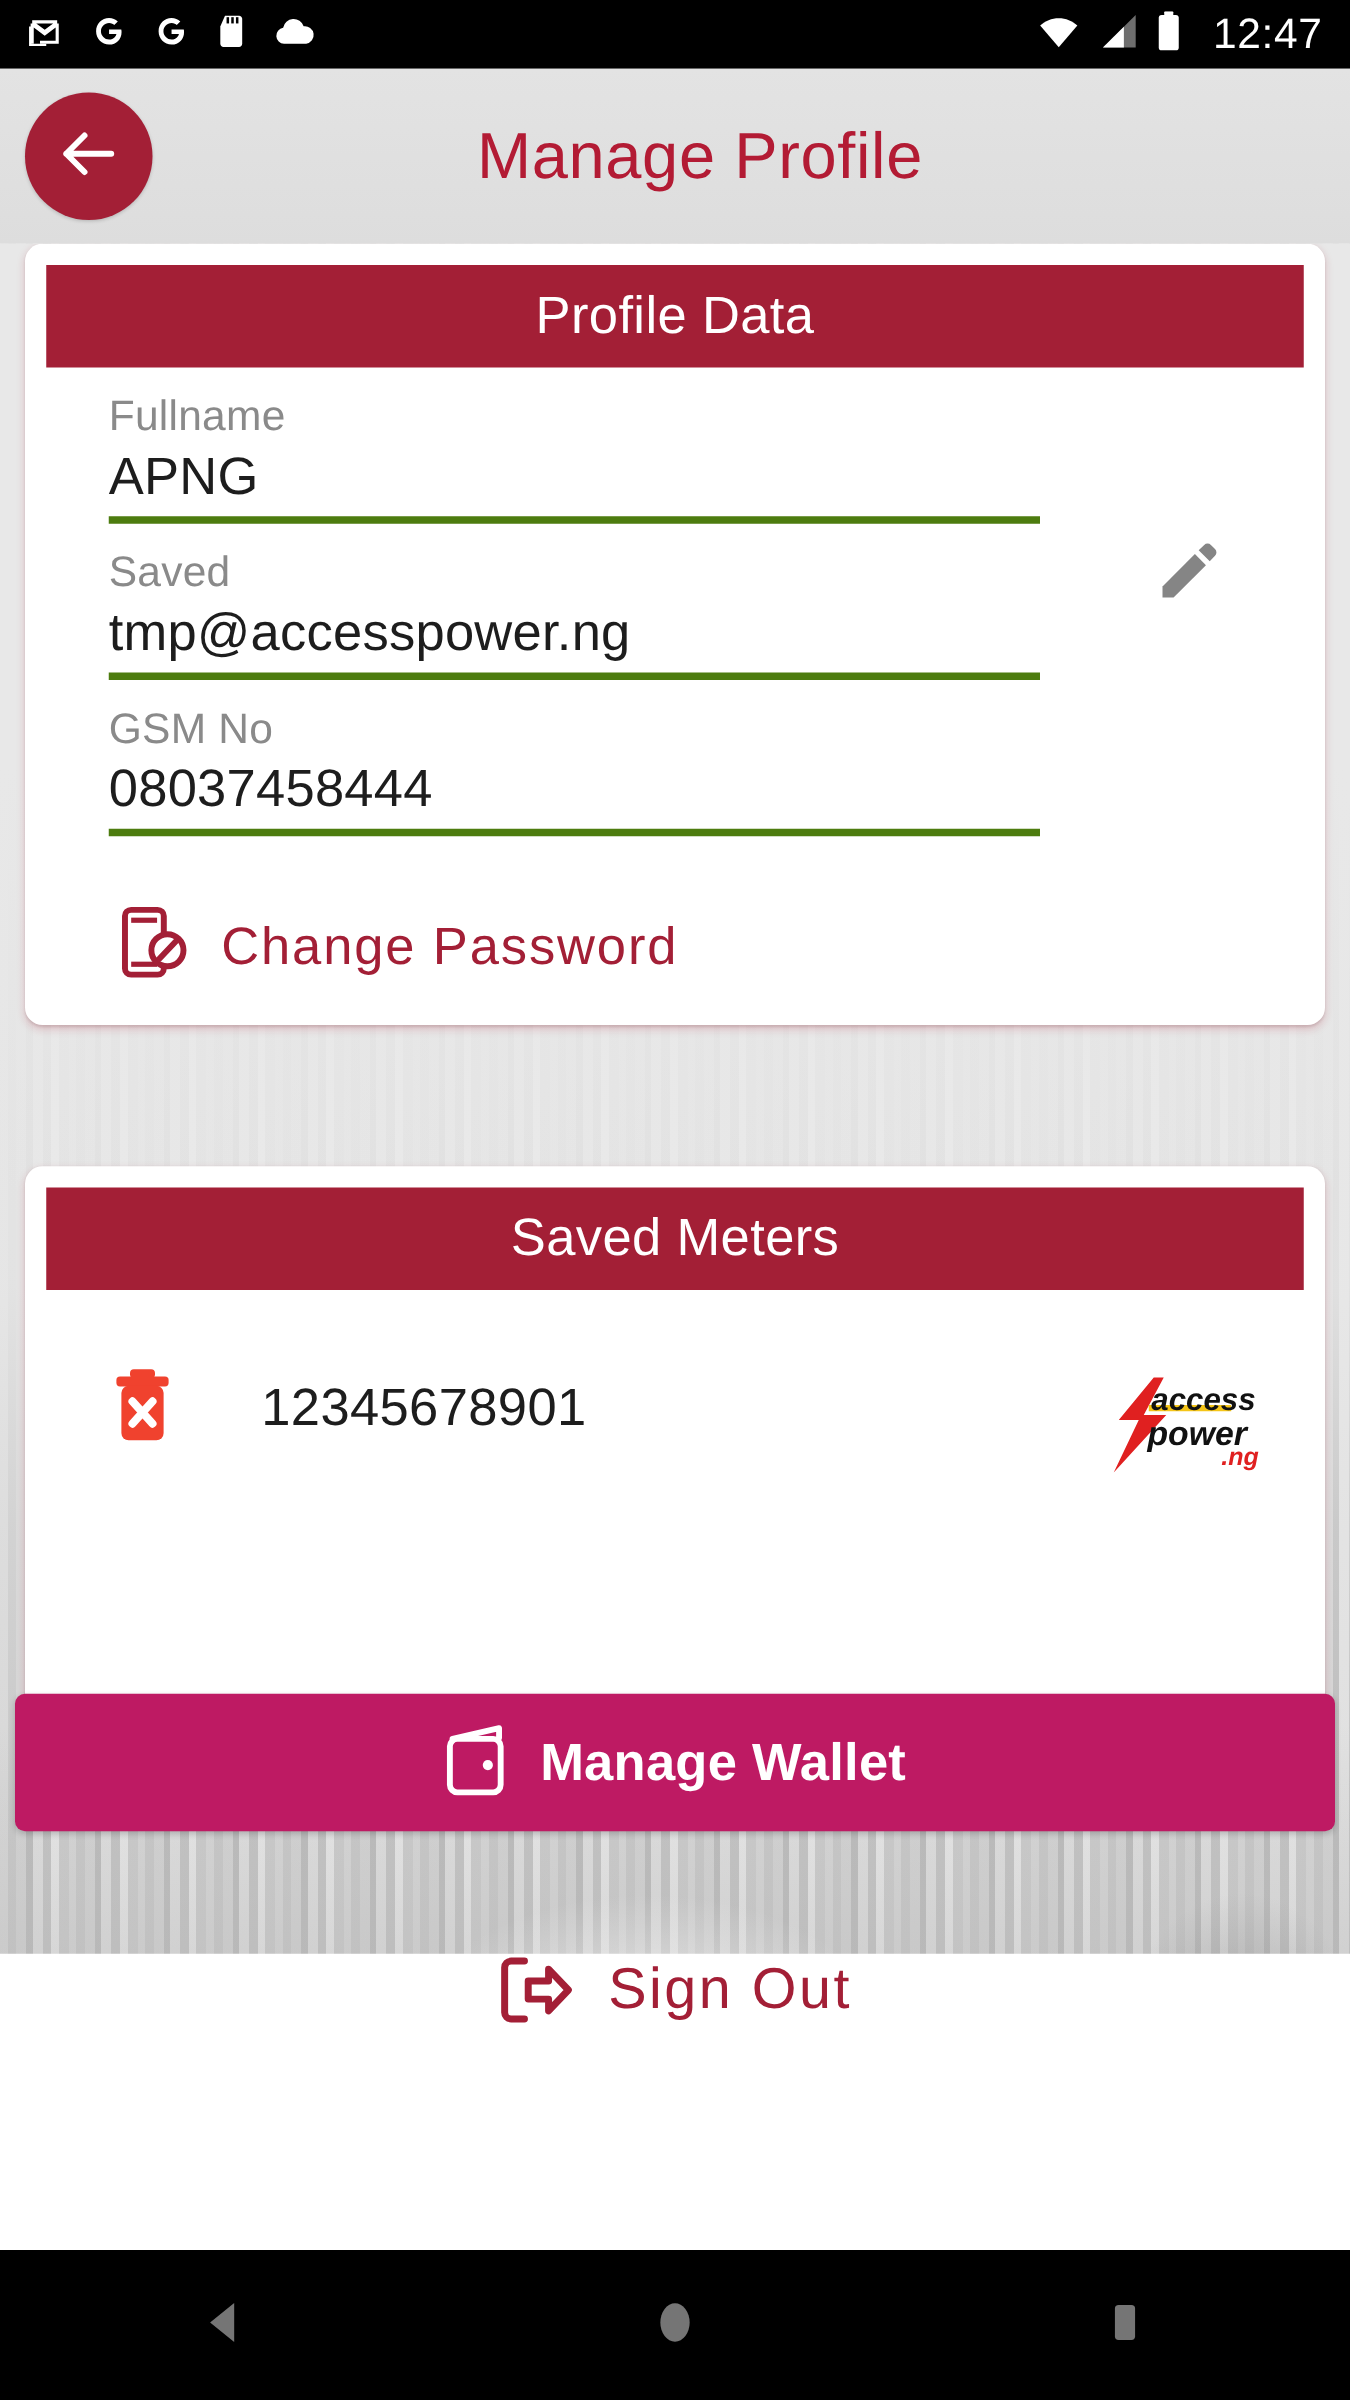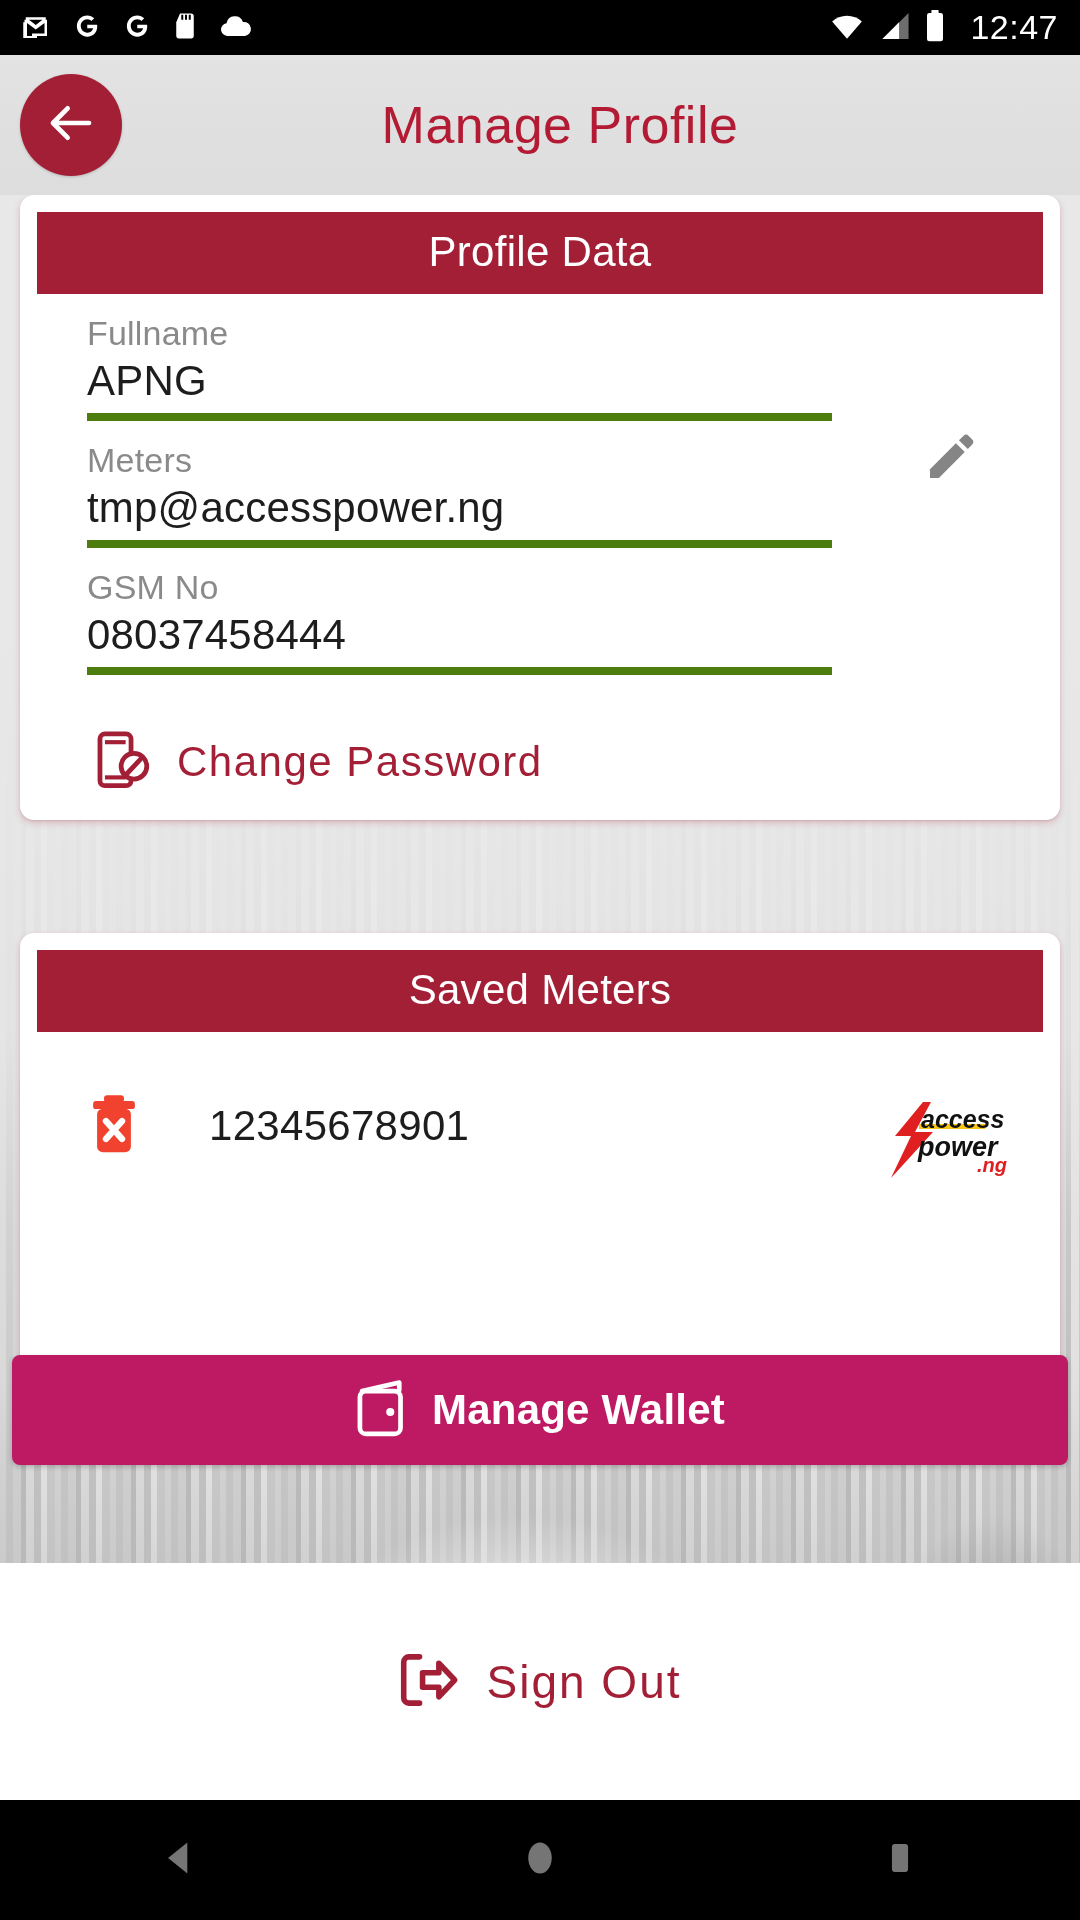--- a/index.html
+++ b/index.html
@@ -103,21 +103,21 @@
     font-size: 42px;
     font-weight: 400;
     padding: 16px 0 18px;
     letter-spacing: .3px;
   }
 
   
   .card-profile { left: 20px; top: 0; width: 1040px; height: 625px; padding: 17px; }
   .form-area { display: flex; padding: 0 0 0 0; }
   .fields { flex: 1; padding-left: 50px; padding-top: 20px; }
-  .field { padding-bottom: 8px; border-bottom: 8px solid #4d7c0f; margin-bottom: 20px; width: 745px; }
+  .field { padding-bottom: 8px; border-bottom: 6px solid #4d7c0f; margin-bottom: 20px; width: 745px; }
   .field-label { color: #8a8a8a; font-size: 34px; font-weight: 400; margin-bottom: 4px; letter-spacing:.2px;}
   .field-value { color: #1d1d1d; font-size: 42px; font-weight: 400; letter-spacing:.2px;}
   .pencil-wrap { width: 185px; display: flex; align-items: flex-start; justify-content: center; padding-top: 135px; }
 
   .change-pass { display: flex; align-items: center; gap: 26px; padding: 36px 0 0 60px; }
   .change-pass-label { color: #a31f36; font-size: 42px; letter-spacing: 1.5px; }
 
   
   .card-meters { left: 20px; top: 738px; width: 1040px; height: 514px; padding: 17px; }
   .meter-row { display: flex; align-items: center; padding: 38px 22px 0 22px; }
@@ -135,21 +135,21 @@
     gap: 21px;
     box-shadow: 0 2px 5px rgba(0,0,0,.2);
   }
   .wallet-label { color:#ffffff; font-size: 42px; font-weight: 700; letter-spacing: .2px;}
 
   
   .signout-bar {
     position: absolute; left: 0; top: 1368px;
     width: 1080px; height: 237px;
     background: #ffffff;
-    display: flex; align-items: center; justify-content: center;
+    display: flex; align-items: flex-start; justify-content: center;
     gap: 28px;
     z-index: 6;
   }
   .signout-label { color:#a31f36; font-size: 46px; letter-spacing: 2px; }
 
   
   .navbar {
     position: absolute; bottom: 0; left: 0;
     width: 1080px; height: 120px;
     background: #000000;
@@ -236,21 +236,21 @@
 
       <div class="form-area">
         <div class="fields">
 
           <div class="field">
             <div class="field-label">Fullname</div>
             <div class="field-value">APNG</div>
           </div>
 
           <div class="field">
-            <div class="field-label">Meters</div>
+            <div class="field-label">Saved</div>
             <div class="field-value">tmp@accesspower.ng</div>
           </div>
 
           <div class="field">
             <div class="field-label">GSM No</div>
             <div class="field-value">08037458444</div>
           </div>
 
         </div>
 

